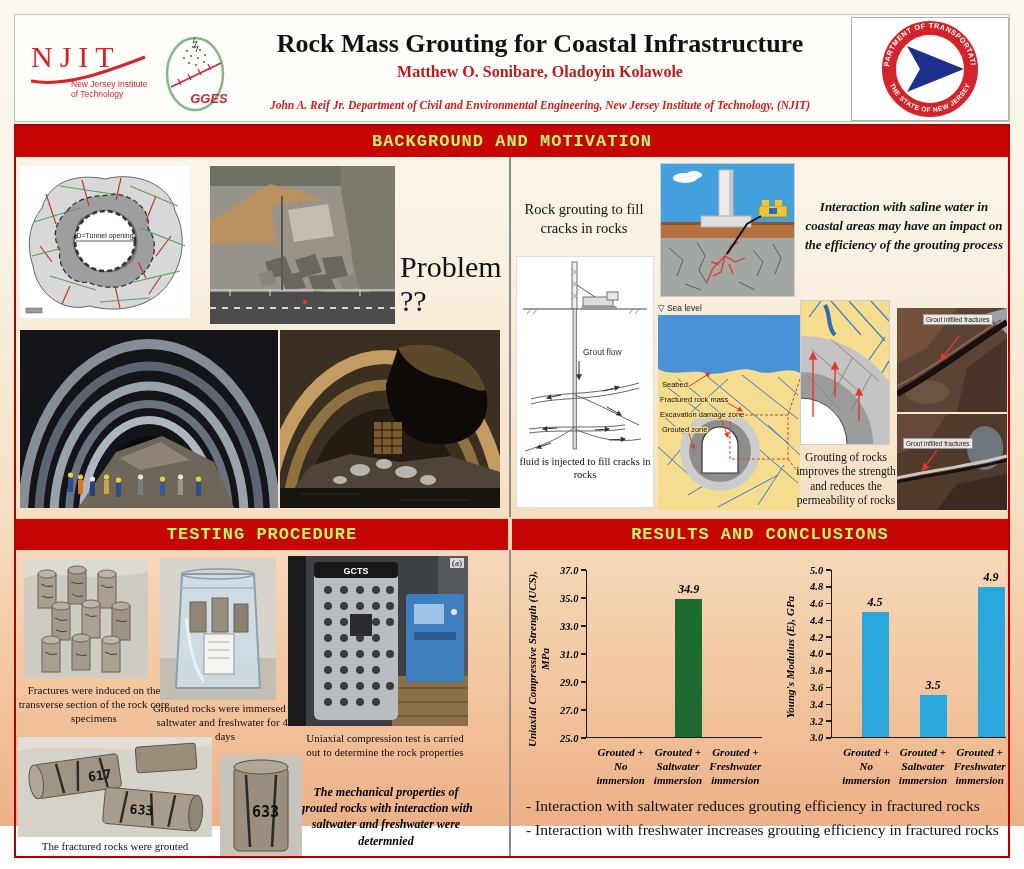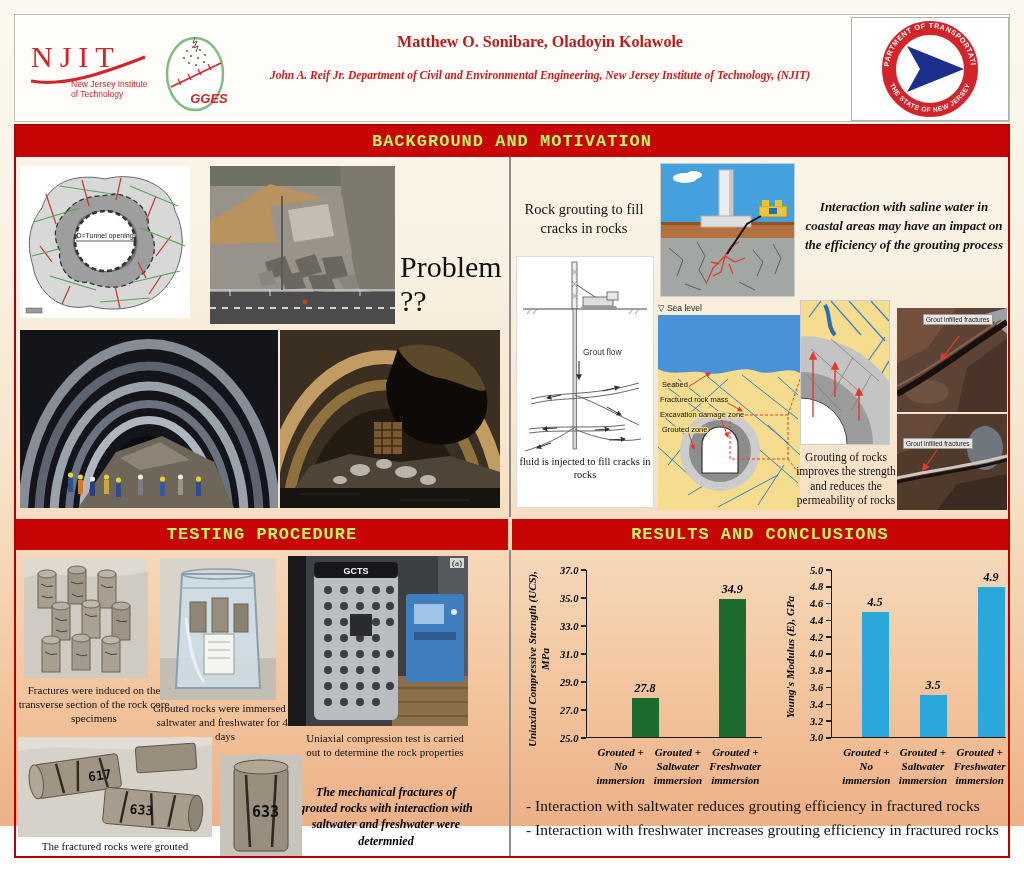--- a/index.html
+++ b/index.html
@@ -79,20 +79,21 @@
         <line x1="8" y1="62" x2="58" y2="38" stroke="#d3242c" stroke-width="1.6"></line>
         <line x1="18" y1="60" x2="15" y2="54" stroke="#d3242c" stroke-width="1.3"></line>
         <line x1="28" y1="55" x2="25" y2="49" stroke="#d3242c" stroke-width="1.3"></line>
         <line x1="38" y1="50" x2="35" y2="44" stroke="#d3242c" stroke-width="1.3"></line>
         <line x1="48" y1="45" x2="45" y2="39" stroke="#d3242c" stroke-width="1.3"></line>
         <text x="46" y="78" text-anchor="middle" font-family="Liberation Sans, sans-serif" font-weight="bold" font-style="italic" font-size="13" fill="#d3242c">GGES</text>
       </svg>
     </div>
 
     <div class="abs" style="left:220px;top:14px;width:610px;">
+      <div class="title">Rock Mass Grouting for Coastal Infrastructure</div>
       <div class="authors" style="margin-top:4px;">Matthew O. Sonibare, Oladoyin Kolawole</div>
       <div class="affil" style="margin-top:18px;">John A. Reif Jr. Department of Civil and Environmental Engineering, New Jersey Institute of Technology, (NJIT)</div>
     </div>
 
     <div class="abs" style="left:836px;top:2px;width:158px;height:104px;background:#fff;border:1px solid #aab4aa;box-sizing:border-box;">
       <svg width="156" height="102" viewBox="0 0 156 102">
         <defs>
           <path id="arcTop" d="M37,51 A41,41 0 1 1 119,51" fill="none"></path>
           <path id="arcBot" d="M35,51 A43,43 0 0 0 121,51" fill="none"></path>
         </defs>
@@ -622,21 +623,21 @@
         <circle cx="40" cy="146" r="4"></circle>
           <circle cx="56" cy="146" r="4"></circle>
           <circle cx="72" cy="146" r="4"></circle>
           <circle cx="88" cy="146" r="4"></circle>
       </g>
       <rect x="62" y="58" width="22" height="22" fill="#2a2b2e"></rect>
     </svg>
     <div class="abs" style="right:4px;top:2px;font-size:9px;color:#111;background:#d8d8d4;padding:0 2px;">(a)</div>
   </div>
   <div class="abs cap" style="left:300px;top:732px;width:170px;">Uniaxial compression test is carried out to determine the rock properties</div>
-  <div class="abs cap-b-i" style="left:298px;top:784px;width:176px;">The mechanical fractures of grouted rocks with interaction with saltwater and freshwater were determnied</div>
+  <div class="abs cap-b-i" style="left:298px;top:784px;width:176px;">The mechanical properties of grouted rocks with interaction with saltwater and freshwater were determnied</div>
 
   <div class="abs fig" style="left:18px;top:737px;width:194px;height:100px;">
     <svg width="194" height="100" viewBox="0 0 194 100">
       <rect width="194" height="100" fill="#d6d2ca"></rect>
       <path d="M0,14 C50,4 120,20 194,8 L194,0 L0,0 Z" fill="#e2ded6"></path>
       <g transform="rotate(-8 60 40)">
         <rect x="18" y="22" width="84" height="34" rx="4" fill="#a09584" stroke="#5f564a"></rect>
         <ellipse cx="18" cy="39" rx="7" ry="17" fill="#b2a796" stroke="#5f564a"></ellipse>
         <g stroke="#2f2a22" stroke-width="2.4">
             <line x1="40" y1="24" x2="44" y2="54"></line>
@@ -679,24 +680,20 @@
       <div class="ticks">
           <div class="tick">37.0</div>
           <div class="tick">35.0</div>
           <div class="tick">33.0</div>
           <div class="tick">31.0</div>
           <div class="tick">29.0</div>
           <div class="tick">27.0</div>
           <div class="tick">25.0</div>
         </div>
       <div class="plot">
-          <div class="bar-slot">
-            <div class="bar-value">27.8</div>
-            <div class="bar" style="height: 23.3333%; background: rgb(29, 107, 47);"></div>
-          </div>
           <div class="bar-slot">
             <div class="bar-value">34.9</div>
             <div class="bar" style="height: 82.5%; background: rgb(29, 107, 47);"></div>
           </div>
         </div>
     </div>
     <div class="cats" style="left:74px;top:184px;width:168px;">
         <div class="cat">Grouted + No immersion</div>
         <div class="cat">Grouted + Saltwater immersion</div>
         <div class="cat">Grouted + Freshwater immersion</div>

